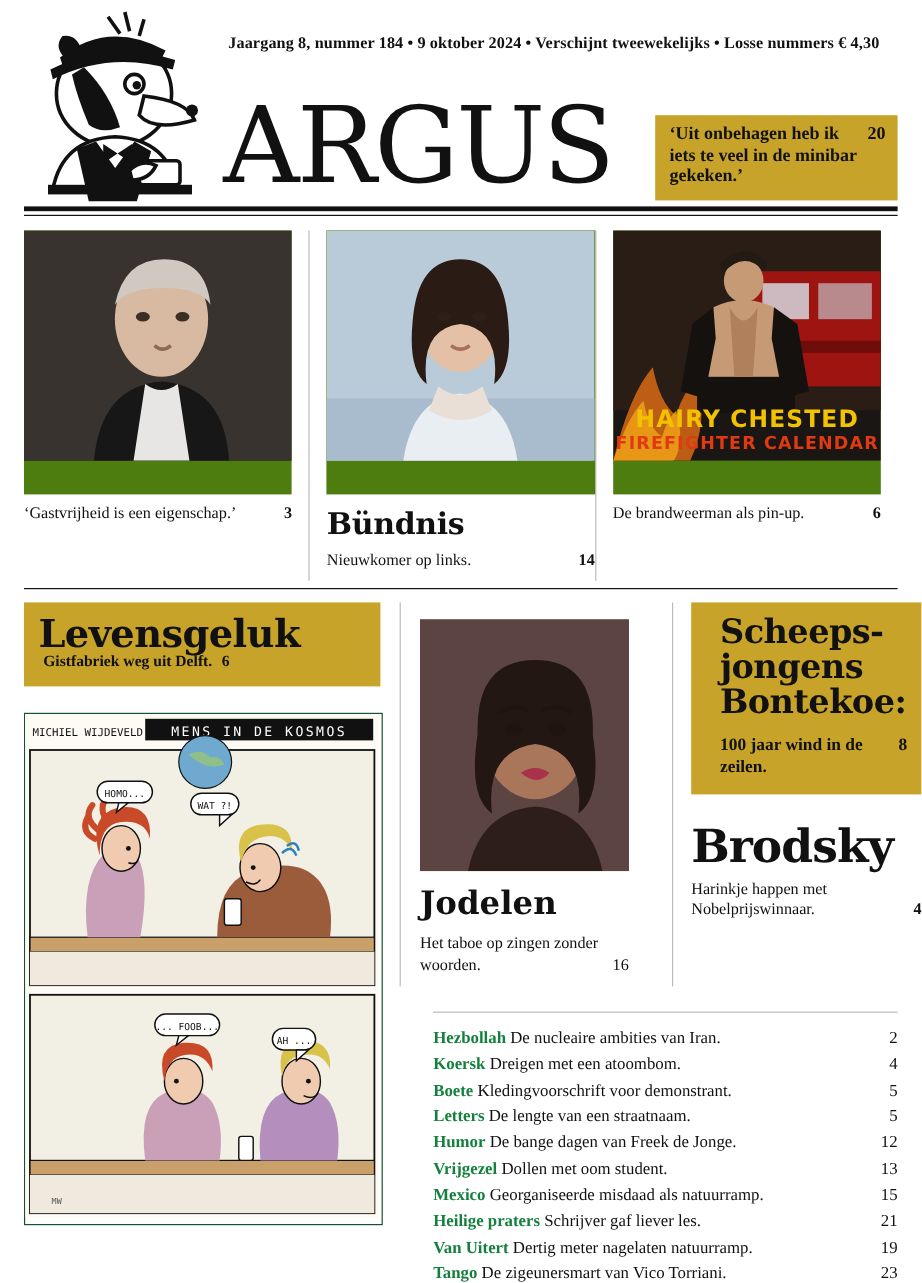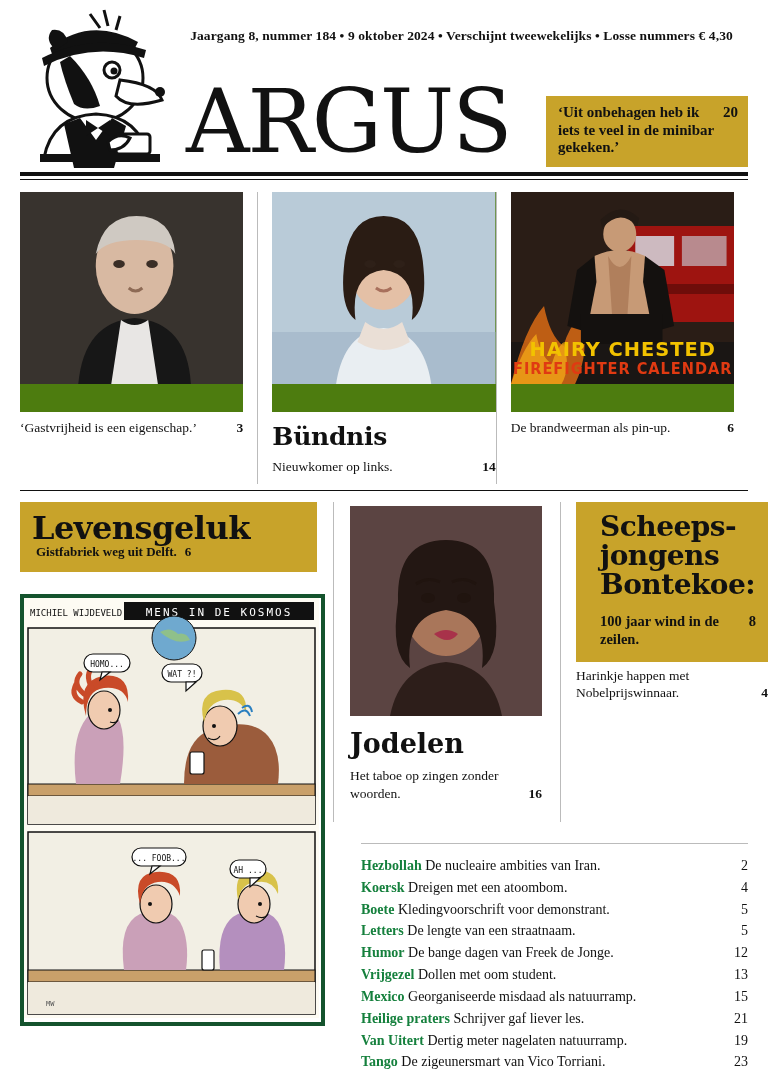--- a/index.html
+++ b/index.html
@@ -56,36 +56,36 @@
   .subline{
     margin-top:8px;font-size:13.5px;position:relative;padding-right:22px;
     font-family:"Liberation Serif", serif;
   }
   .subline .pg{position:absolute;right:0;font-weight:bold;}
   .sep-h{position:absolute;left:20px;right:20px;top:490px;border-top:1px solid #111;}
 
   
   .mid{position:absolute;top:502px;left:20px;right:20px;height:330px;}
   .col-left{position:absolute;left:0;top:0;width:297px;}
-  .col-mid{position:absolute;left:330px;top:4px;width:192px;}
+  .col-mid{position:absolute;left:330px;top:14px;width:174px;}
   .col-right{position:absolute;left:556px;top:0;width:192px;}
   .vline-a{position:absolute;left:313px;top:0;width:1px;height:320px;background:#bbb;}
   .vline-b{position:absolute;left:540px;top:0;width:1px;height:320px;background:#bbb;}
 
   .gold-box{background:#c8a32a;color:#111;padding:10px 12px;}
   .gold-title{
     font-family:"DejaVu Serif", serif;font-weight:bold;font-size:32px;
     line-height:1;letter-spacing:-.5px;display:inline;
   }
   .gold-sub{
     font-family:"Liberation Serif", serif;font-weight:bold;font-size:13px;
     line-height:1.15;display:inline;vertical-align:2px;margin-left:4px;
   }
 
-  .comic{margin-top:22px;border:4px solid #14532d;width:100%;}
+  .comic{margin-top:22px;border:1px solid #14532d;width:100%;}
 
   .portrait-mid{width:100%;height:210px;background:#cfc6c0;overflow:hidden;position:relative;}
 
   .gold-box2{background:#c8a32a;padding:10px 12px 14px 24px;}
   .gold-box2 .t{
     font-family:"DejaVu Serif", serif;font-weight:bold;font-size:28px;line-height:1.04;
     letter-spacing:-.5px;
   }
   .gold-box2 .d{font-family:"Liberation Serif", serif;font-weight:bold;font-size:14.5px;margin-top:14px;line-height:1.2;}
   .gold-box2 .pg{float:right;font-weight:bold;}
@@ -99,21 +99,21 @@
 
   
   .index{position:absolute;left:361px;top:855px;width:387px;}
   .idx-row{font-size:14px;line-height:1.56;position:relative;padding-right:26px;}
   .idx-key{color:#15803d;font-weight:bold;}
   .idx-pg{position:absolute;right:0;font-weight:normal;}
   .hline-idx{position:absolute;left:361px;right:20px;top:843px;border-top:1px solid #bbb;}
 
   .jodel-title{font-family:"DejaVu Serif", serif;font-weight:bold;font-size:27px;margin-top:12px;}
   .jodel-sub{font-size:13.5px;margin-top:8px;line-height:1.3;position:relative;padding-right:20px;}
-  .jodel-sub .pg{position:absolute;right:0;bottom:0;font-weight:bold;}
+  .jodel-sub .pg{position:absolute;right:0;bottom:0;font-weight:normal;}
 </style>
 </head>
 <body>
 
 <div class="page">
 
   <div class="masthead">
 
     <div class="logo-wrap">
       <svg width="160" height="160" viewBox="0 0 160 160">
@@ -356,20 +356,21 @@
     </div>
 
     <div class="col-right">
       <div class="gold-box2">
         <div class="t">Scheeps- jongens Bontekoe:</div>
         <div class="d">
           <span class="pg">8</span>
           <span>100 jaar wind in de zeilen.</span>
         </div>
       </div>
+      <div class="brodsky">Brodsky</div>
       <div class="brod-sub">
         <span class="pg">4</span>
         <span>Harinkje happen met Nobelprijswinnaar.</span>
       </div>
     </div>
   </div>
 
   <div class="hline-idx"></div>
   <div class="index">
 

